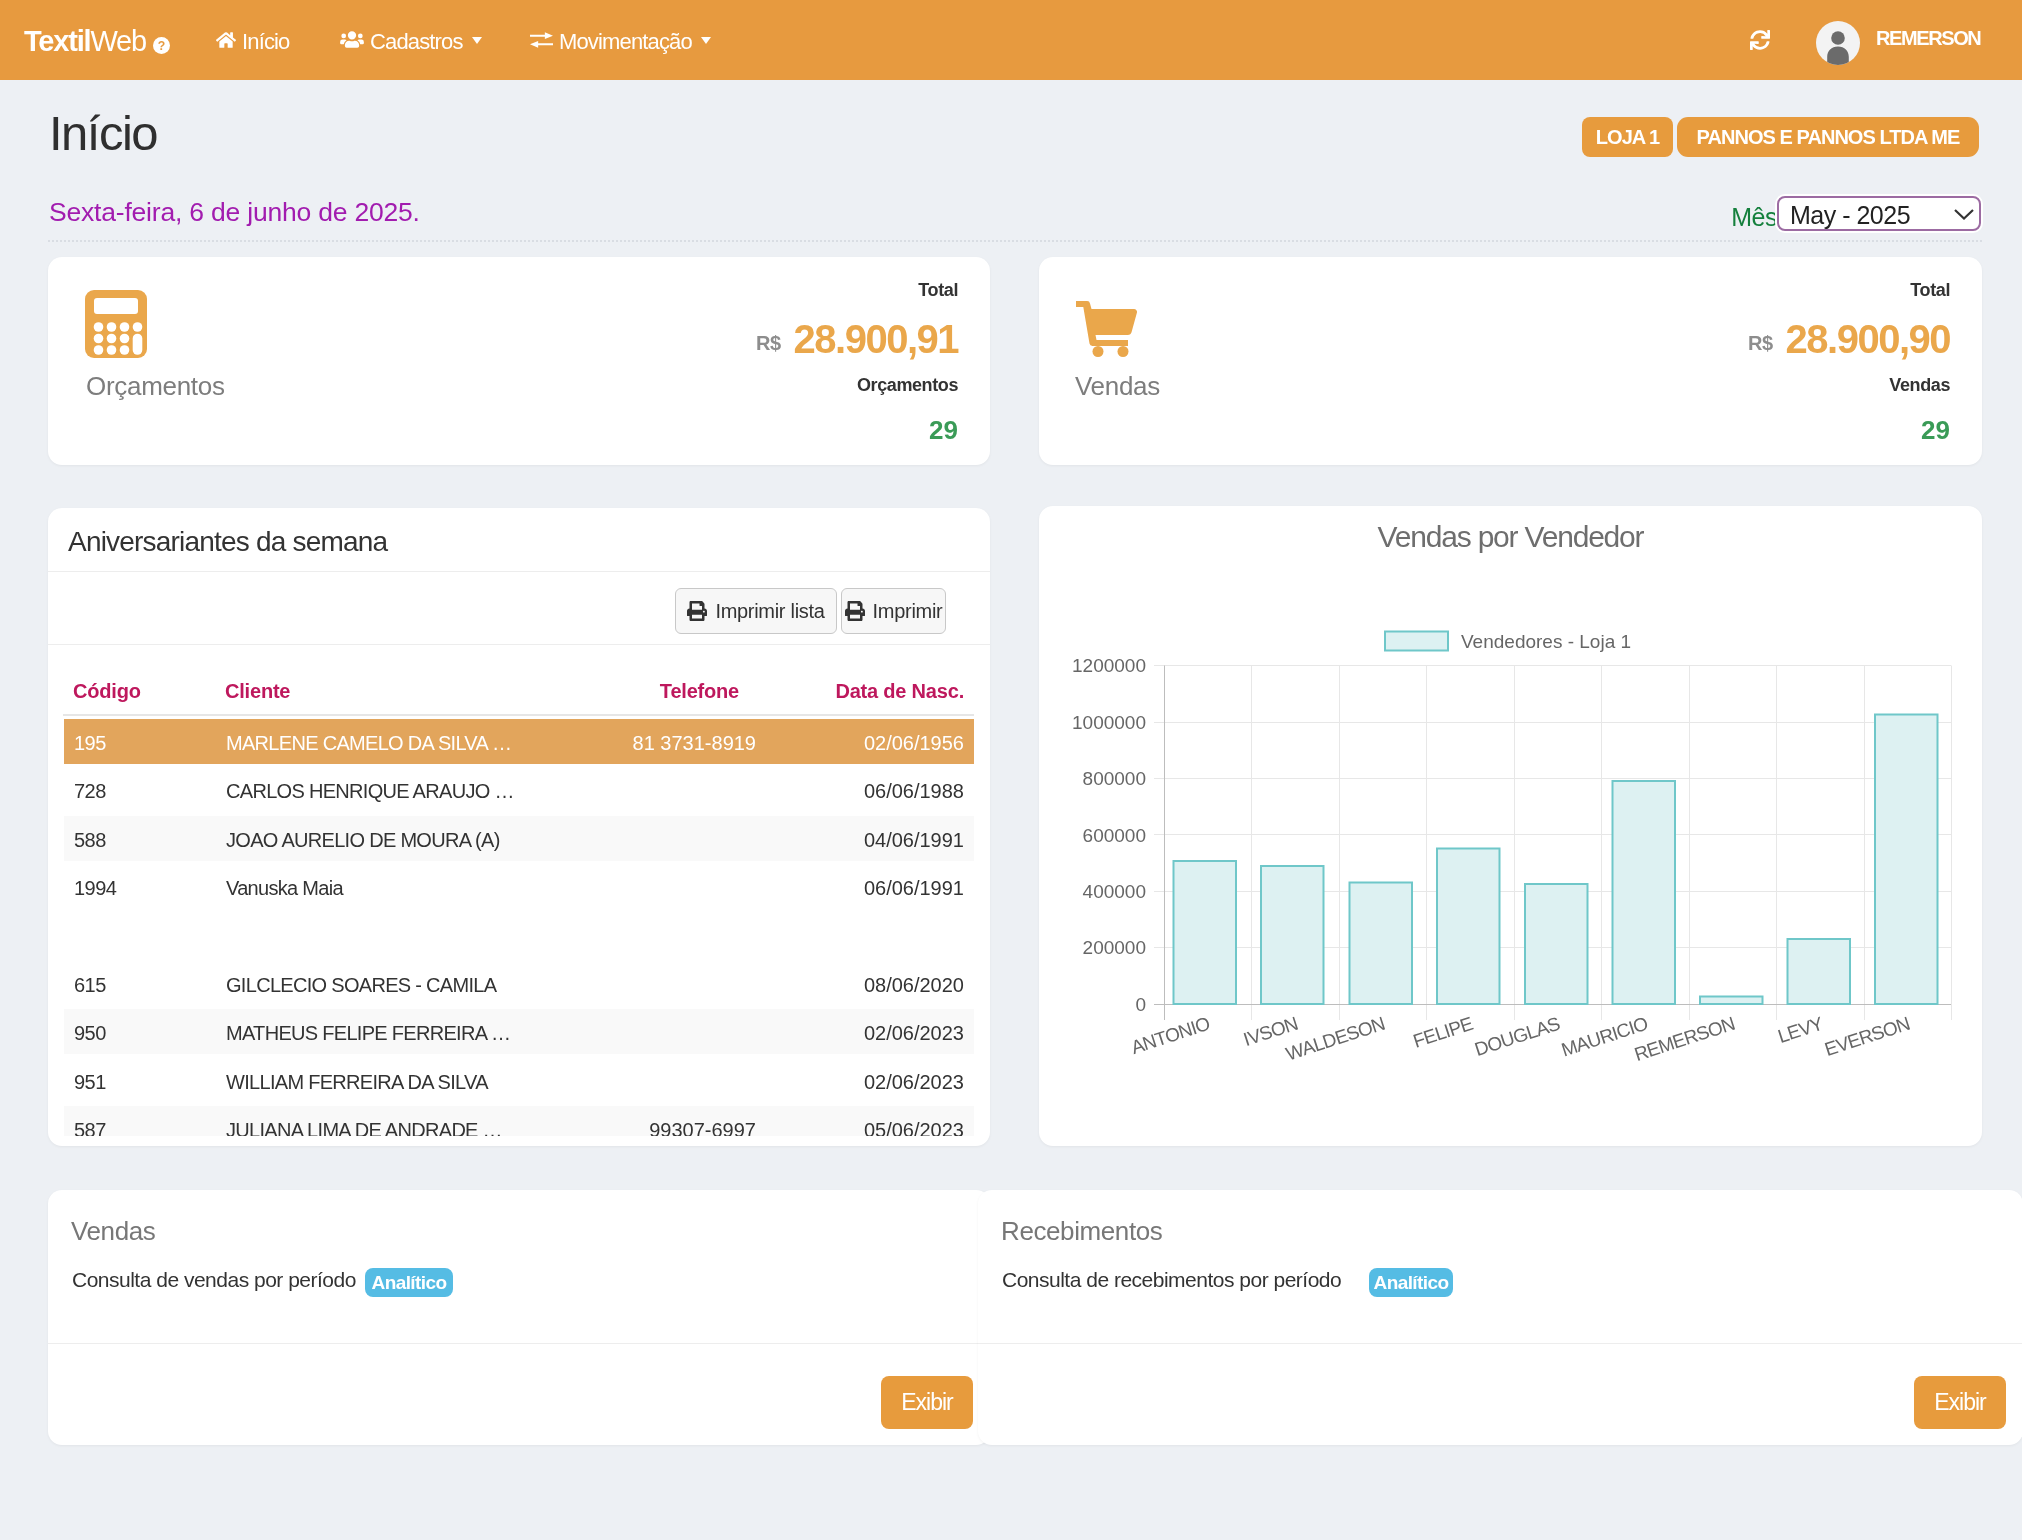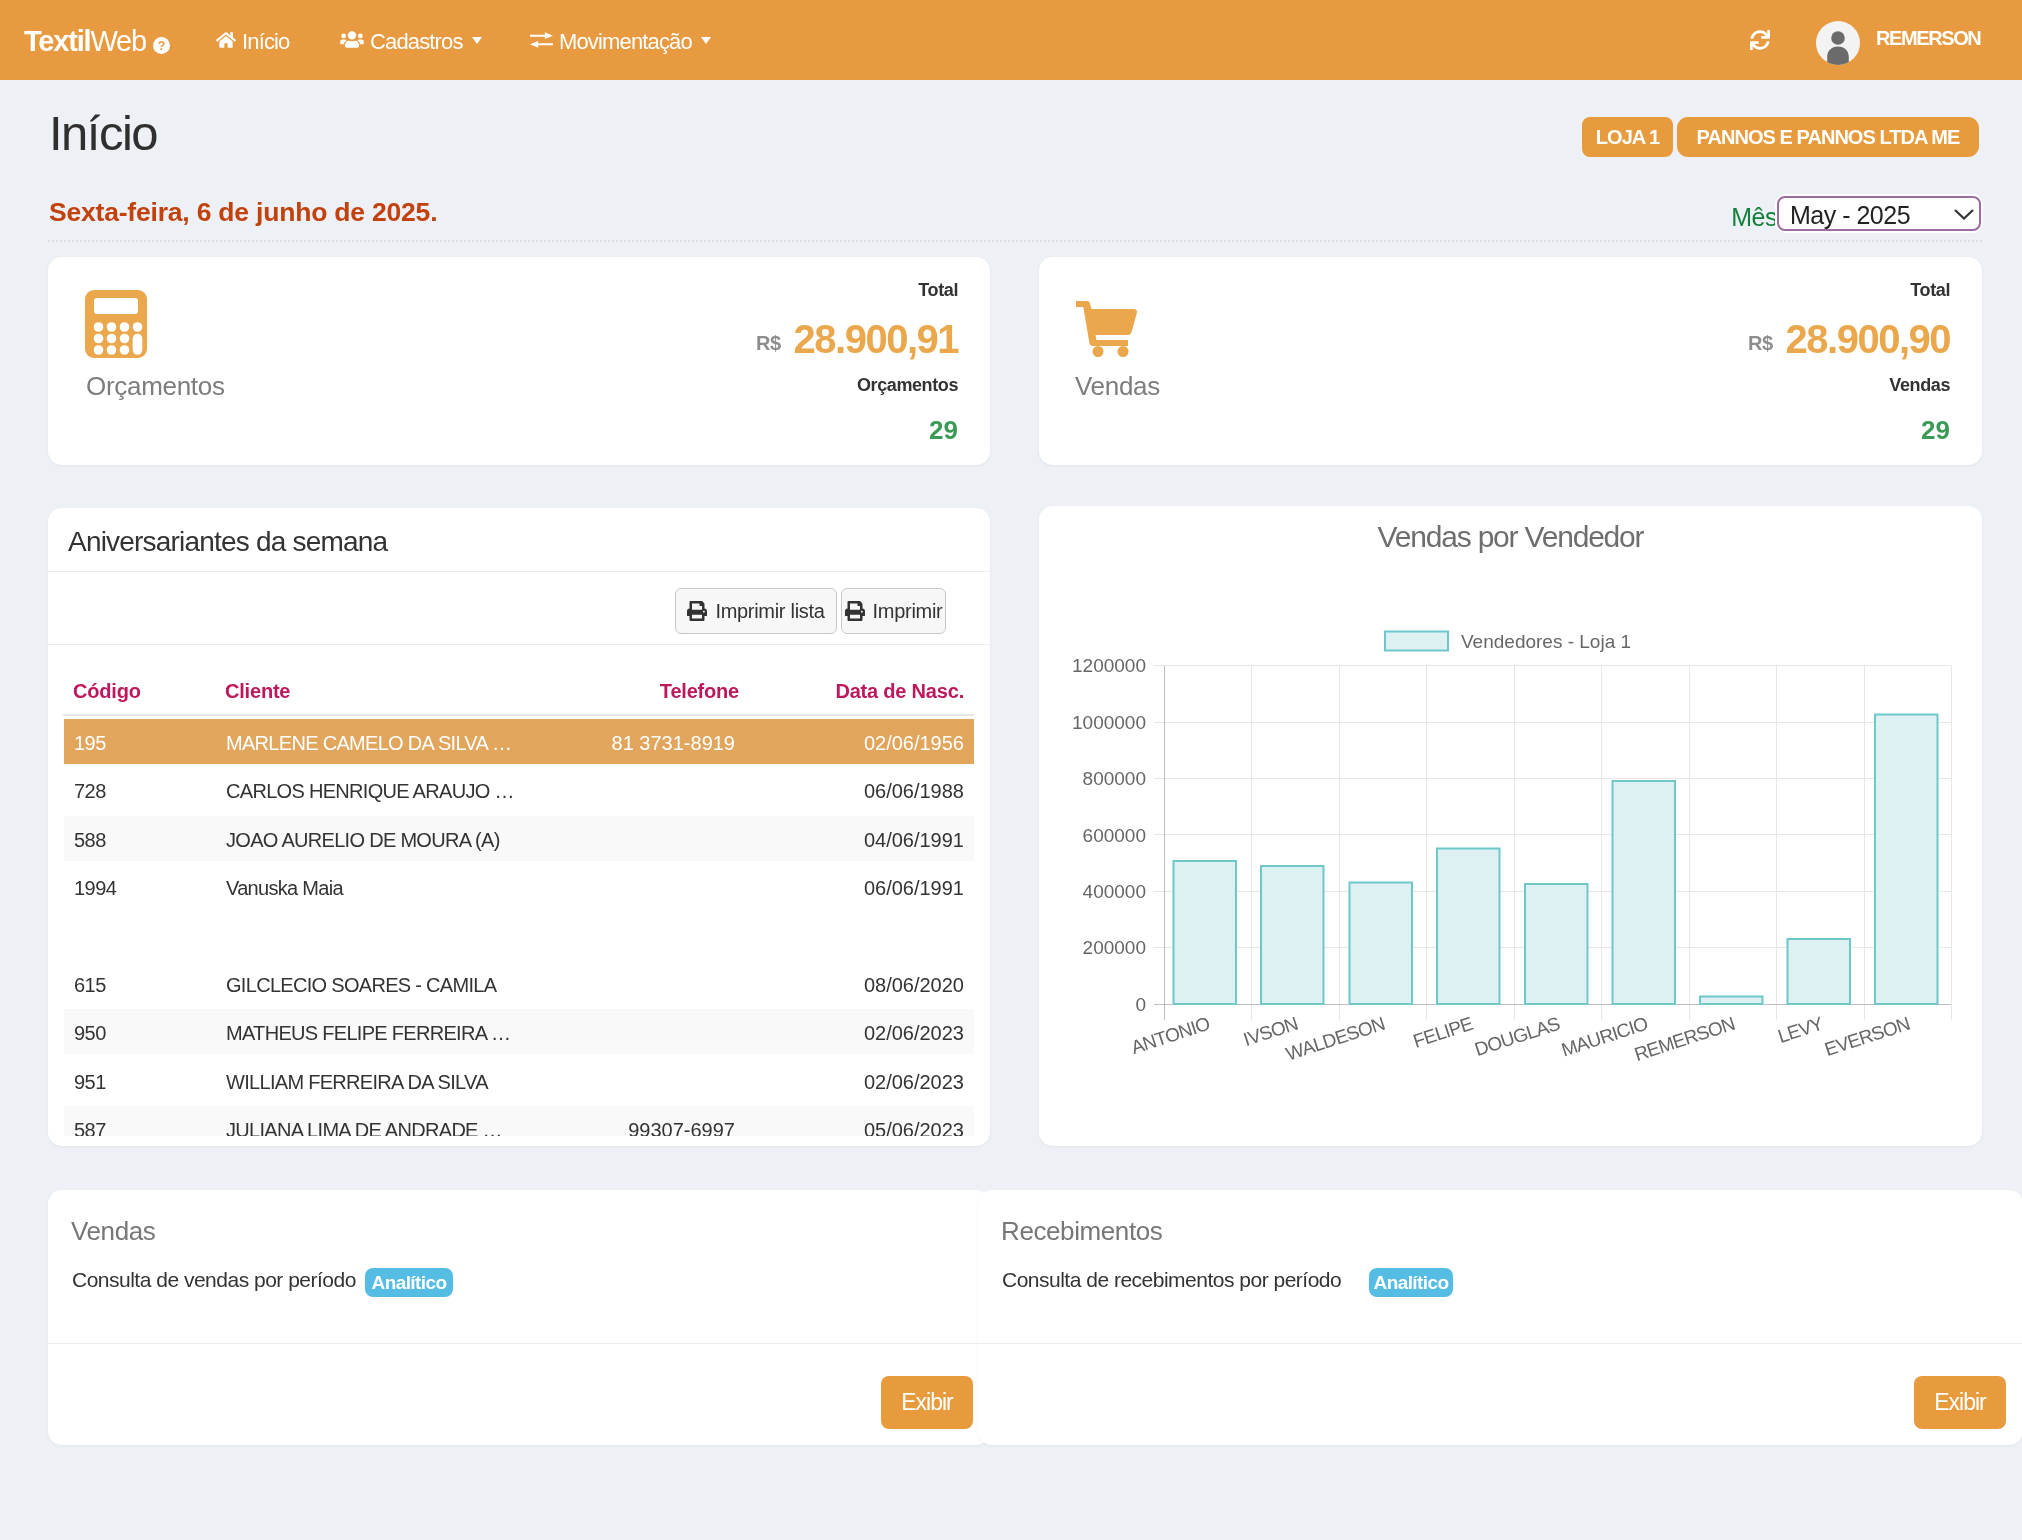--- a/index.html
+++ b/index.html
@@ -7,42 +7,42 @@
 .abs { position:absolute; }
 .card { position:absolute; background:#fff; border-radius:14px; box-shadow:0 1px 3px rgba(0,0,0,0.05); }
 .nav { position:absolute; left:0; top:0; width:2022px; height:80px; background:#e79a3f; }
 .nav .brand { position:absolute; left:24px; top:25px; font-size:29px; color:#fff; font-weight:400; letter-spacing:-1.2px; }
 .nav .brand b { font-weight:700; }
 .navlink { position:absolute; color:#fff; font-size:22px; letter-spacing:-0.85px; top:29px; }
 .caret { display:inline-block; width:0; height:0; border-left:5.5px solid transparent; border-right:5.5px solid transparent; border-top:7.5px solid #fff; vertical-align:middle; margin-left:9px; margin-top:-5px; }
 .remerson { position:absolute; left:1876px; top:27px; color:#fff; font-size:20px; font-weight:700; letter-spacing:-1.4px; }
 h1.inicio { position:absolute; left:49px; top:105px; font-size:49px; font-weight:400; color:#2f2f2f; letter-spacing:-1.5px; }
 .btn-or { position:absolute; background:#e79b3d; color:#fff; font-weight:700; border-radius:8px; text-align:center; font-size:20px; line-height:40px; height:40px; letter-spacing:-1px; }
-.date { position:absolute; left:49px; top:197px; font-size:26.5px; color:#c2410c; letter-spacing:-0.2px;font-weight:bold; }
+.date { position:absolute; left:49px; top:197px; font-size:26.5px; color:#a21caf; letter-spacing:-0.2px; }
 .mes { position:absolute; right:245px; top:203px; font-size:25px; color:#15803d; letter-spacing:-0.5px; }
 .sel { position:absolute; left:1777px; top:196px; width:204px; height:35px; background:#fff; border:2px solid #9c6ba2; border-radius:8px; box-shadow:0 0 0 2px #ffffff; }
 .sel .txt { position:absolute; left:11px; top:3px; font-size:25px; color:#222; letter-spacing:-0.5px; }
 .sel .chev { position:absolute; right:5px; top:11px; width:20px; height:11px; }
 .dotline { position:absolute; left:48px; top:240px; width:1934px; border-top:2px dotted #d9dde3; }
 .rt { position:absolute; right:32px; text-align:right; }
 .lbl-sm { font-size:18px; font-weight:700; color:#333; letter-spacing:-0.4px; }
 .big-num { font-size:40px; font-weight:700; color:#eaa74b; letter-spacing:-1.5px; }
 .big-num .rs { font-size:20px; color:#8d8d8d; letter-spacing:-0.5px; vertical-align:3px; margin-right:13px; }
 .cnt { font-size:26px; font-weight:700; color:#3a9b57; }
 .icon-lbl { position:absolute; left:38px; top:114px; font-size:26px; color:#7d7d7d; letter-spacing:-0.3px; }
 .tbl-title { position:absolute; left:20px; top:18px; font-size:28px; color:#333; letter-spacing:-0.8px; }
 .hr { position:absolute; left:0; width:100%; border-top:1px solid #ededed; }
 .btn-print { position:absolute; top:80px; height:46px; background:#f7f7f7; border:1px solid #c8c8c8; border-radius:6px; font-size:20px; color:#333; text-align:center; line-height:44px; letter-spacing:-0.3px; }
 .btn-print svg { vertical-align:-3px; margin-right:8px; }
 .th { position:absolute; font-size:20px; font-weight:700; color:#be185d; letter-spacing:-0.2px; }
 .row { position:absolute; left:16px; width:910px; height:45px; font-size:20px; color:#333; letter-spacing:-0.5px; }
 .row div { position:absolute; top:0; line-height:48.4px; white-space:nowrap; }
 .row .c1 { left:10px; letter-spacing:-0.5px; }
 .row .c2 { left:162px; letter-spacing:-0.7px; }
-.row .c3 { right:239px; text-align:center; letter-spacing:0; }
+.row .c3 { right:218px; text-align:center; letter-spacing:0; }
 .row .c4 { right:10px; text-align:right; letter-spacing:0; }
 .row.sel-row { background:#e2a55c; color:#fff; }
 .row.stripe { background:#f9f9f9; }
 .bc-head { position:absolute; left:23px; top:26px; font-size:26px; color:#777; letter-spacing:-0.4px; }
 .bc-body { position:absolute; left:24px; top:78px; font-size:21px; color:#333; letter-spacing:-0.5px; }
 .badge { position:absolute; background:#55bce4; color:#fff; font-size:19px; font-weight:700; border-radius:8px; height:29px; line-height:29px; text-align:center; top:78px; letter-spacing:-0.6px; }
 .btn-exibir { position:absolute; right:17px; top:186px; width:92px; height:53px; background:#e79b3d; color:#fff; font-size:23px; text-align:center; line-height:53px; border-radius:8px; letter-spacing:-1px; }
 .chart-title { position:absolute; text-align:center; top:520px; font-size:30px; color:#6e6e6e; letter-spacing:-1.2px; }
 </style>
 </head>

